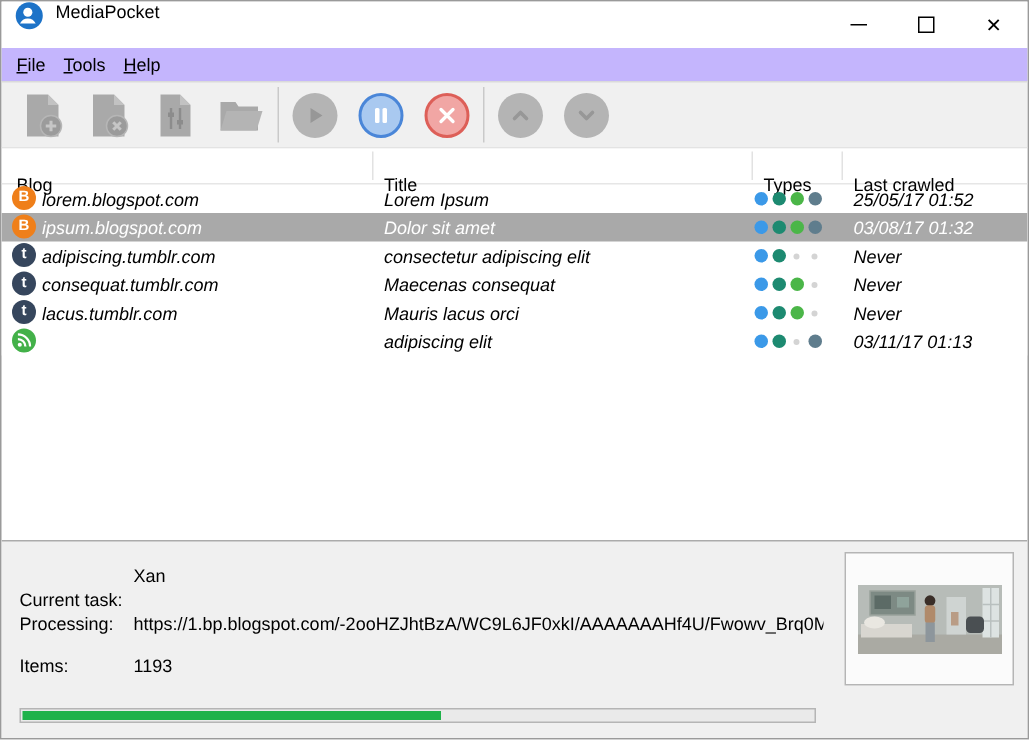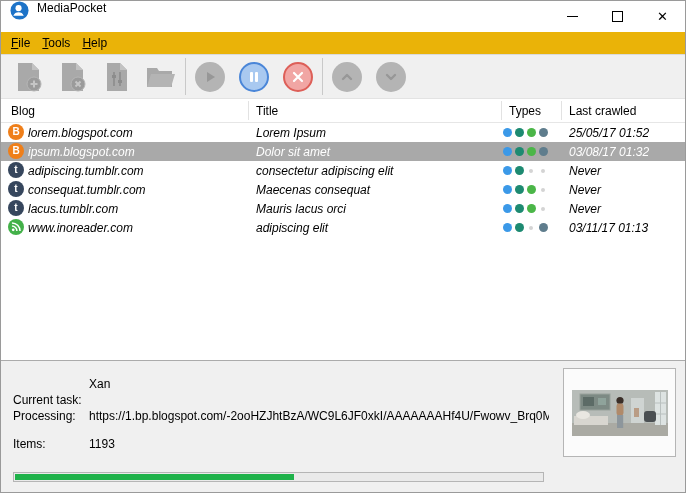--- a/index.html
+++ b/index.html
@@ -12,35 +12,35 @@
   
   .titlebar{height:31px;display:flex;align-items:flex-start;background:#fff;}
   .app-icon{width:19px;height:19px;margin-left:9px;flex:0 0 auto;}
   .title{margin-left:8px;}
   .win-controls{margin-left:auto;display:flex;height:100%;}
   .win-btn{width:45px;height:100%;display:flex;align-items:center;justify-content:center;cursor:default;}
   .min-glyph{width:11px;height:1px;background:#000;display:block;}
   .max-glyph{width:9px;height:9px;border:1px solid #000;display:block;}
   .close-glyph{font-size:13px;line-height:1;}
   
-  .menubar{height:22px;display:flex;align-items:center;padding-left:4px;background:#eab308;}
+  .menubar{height:22px;display:flex;align-items:center;padding-left:4px;background:#c4b5fd;}
   .menu-item{padding:2px 6px;}
   .mn{text-decoration:underline;}
   
   .toolbar{height:43px;background:#f0f0f0;border-top:1px solid #dadada;border-bottom:1px solid #e3e3e3;
            display:flex;align-items:center;padding-left:6px;}
   .tool-btn{width:44px;height:40px;display:flex;align-items:center;justify-content:center;}
   .tb-sep{width:1px;height:37px;background:#c9c9c9;margin:0 2px;}
   .circle-btn{width:30px;height:30px;border-radius:50%;display:flex;align-items:center;justify-content:center;box-sizing:border-box;}
   .disabled-circle{background:#b4b4b4;}
   .pause-circle{background:#a9c9f0;border:2px solid #4a86d8;}
   .stop-circle{background:#f1a6a4;border:2px solid #dd5f58;}
   
   .thead{position:relative;height:23px;border-bottom:1px solid #e6e6e6;background:#fff;}
-  .th{position:absolute;top:0;height:100%;display:flex;align-items:center;}
+  .th{position:absolute;top:12px;height:100%;display:flex;align-items:center;}
   .th-blog{left:10px;} .th-title{left:255px;} .th-types{left:508px;} .th-date{left:568px;}
   .col-sep{position:absolute;top:2px;height:19px;width:1px;background:#e2e2e2;}
   .tbody{background:#fff;}
   .trow{height:19px;position:relative;}
   .trow.selected{background:#a9a9a9;color:#fff;}
   .site-icon{position:absolute;left:7px;top:1px;width:16px;height:16px;border-radius:50%;
              color:#fff;font-weight:bold;font-size:10px;line-height:16px;text-align:center;
              display:flex;align-items:center;justify-content:center;}
   .cell{position:absolute;top:0;height:100%;display:flex;align-items:center;white-space:nowrap;font-style:italic;}
   .cell-blog{left:27px;} .cell-title{left:255px;} .cell-types{left:500px;} .cell-date{left:568px;}
@@ -272,21 +272,20 @@
       <span class="cell cell-date">Never</span>
     </div>
       <div class="trow">
       <span class="site-icon" style="background: rgb(67, 177, 73);">
           <svg width="10" height="10" viewBox="0 0 16 16">
             <circle cx="3.5" cy="12.5" r="2.2" fill="#fff"></circle>
             <path d="M1.5 6.5 a8 8 0 0 1 8 8" stroke="#fff" stroke-width="2.4" fill="none"></path>
             <path d="M1.5 1.5 a13 13 0 0 1 13 13" stroke="#fff" stroke-width="2.4" fill="none"></path>
           </svg>
         </span>
-      <span class="cell cell-blog">www.inoreader.com</span>
       <span class="cell cell-title">adipiscing elit</span>
       <span class="cell cell-types">
           <span class="dotslot">
             <span class="dot" style="background: rgb(59, 153, 232);"></span>
           </span>
           <span class="dotslot">
             <span class="dot" style="background: rgb(29, 138, 113);"></span>
           </span>
           <span class="dotslot">
             <span class="dot off" style="background: rgb(212, 212, 212);"></span>

